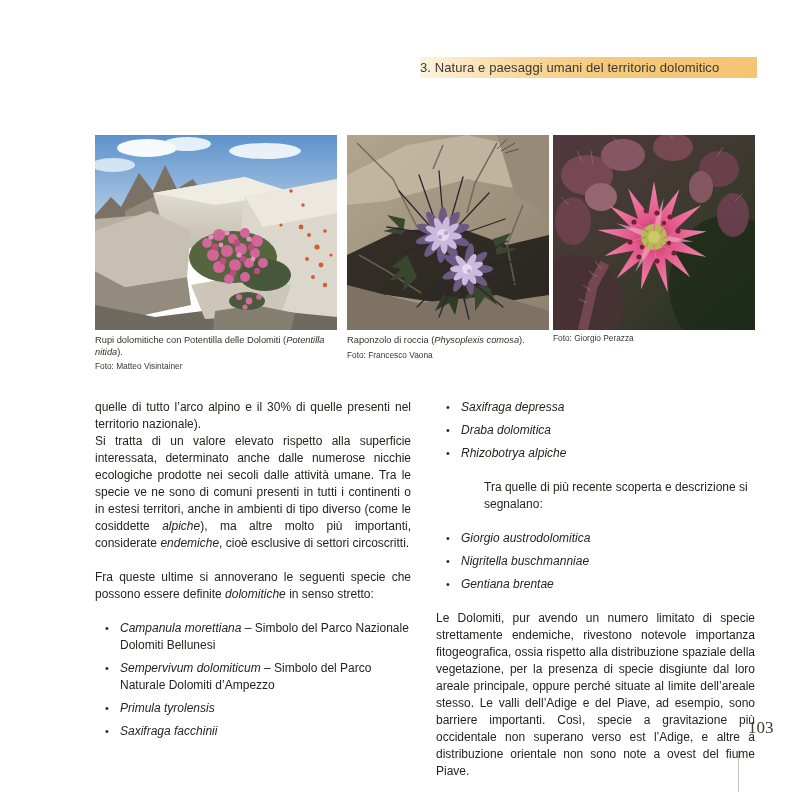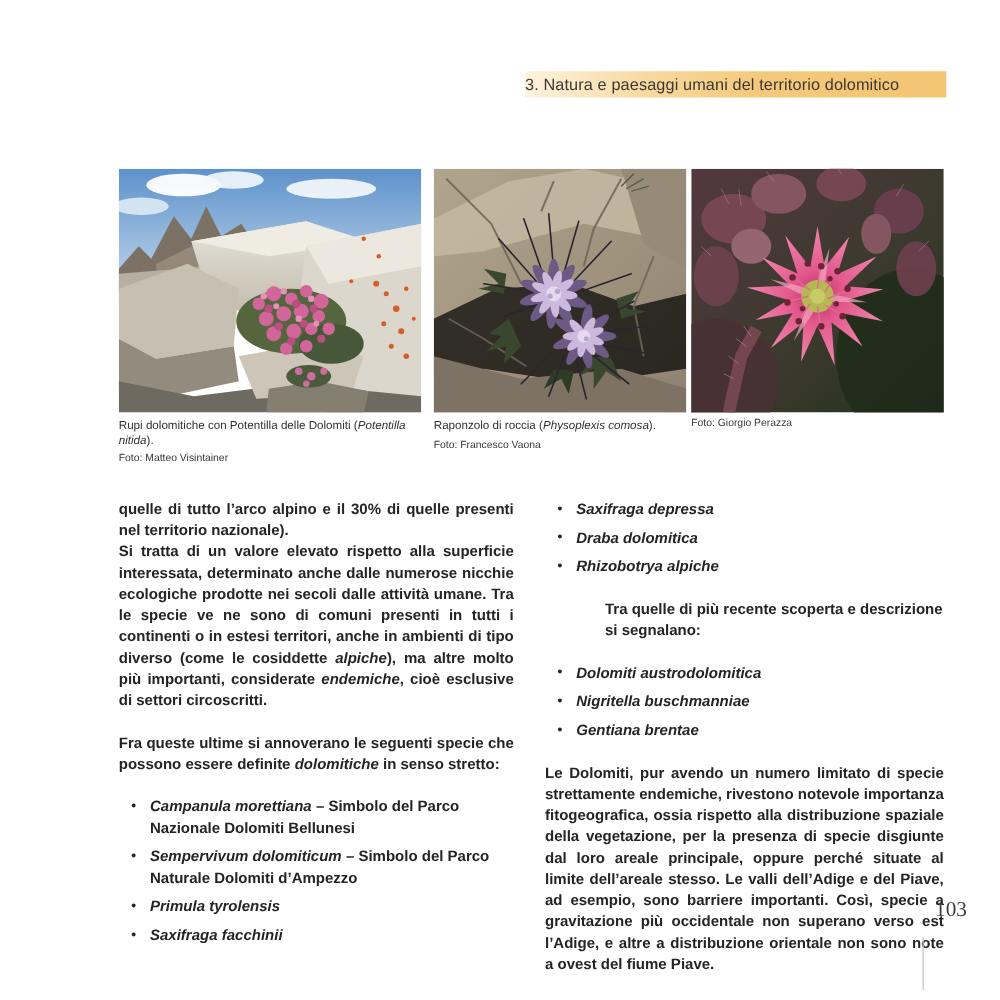--- a/index.html
+++ b/index.html
@@ -20,21 +20,21 @@
   .figure { position:absolute; top:135px; }
   .fig-1 { left:95px;  width:242px; }
   .fig-2 { left:347px; width:202px; }
   .fig-3 { left:553px; width:202px; }
   .photo { width:100%; height:195px; display:block; }
   .caption { margin-top:5px; font-size:9.3px; line-height:11.5px; color:#33302d; }
   .caption i { font-style:italic; }
   .credit { margin-top:3px; font-size:8.3px; color:#3a3734; }
 
   
-  .col { position:absolute; top:399px;font-weight:bold; }
+  .col { position:absolute; top:399px; }
   .col-left  { left:95px;  width:316px; }
   .col-right { left:436px; width:319px; }
   .col p { margin:0; font-size:12px; line-height:17px; text-align:justify; }
   .col p.no-justify { text-align:left;margin-left:48px; }
   .gap  { height:17px; }
   .gap-s{ height:11px; }
   ul.bullets { list-style:none; margin:0; padding:0; }
   ul.bullets li { display:flex; font-size:12px; line-height:17px; margin-bottom:6px; padding-left:10px; }
   ul.bullets .dot { flex:0 0 15px; font-size:11px; }
   ul.bullets i { font-style:italic; }
@@ -407,21 +407,21 @@
           <span class="dot">•</span>
           <span><i>Rhizobotrya alpiche</i></span>
         </li>
     </ul>
     <div class="gap-s"></div>
     <p class="no-justify">Tra quelle di più recente scoperta e descrizione si segnalano:</p>
     <div class="gap"></div>
     <ul class="bullets">
       <li>
           <span class="dot">•</span>
-          <span><i>Dolomiti austrodolomitica</i></span>
+          <span><i>Giorgio austrodolomitica</i></span>
         </li>
       <li>
           <span class="dot">•</span>
           <span><i>Nigritella buschmanniae</i></span>
         </li>
       <li>
           <span class="dot">•</span>
           <span><i>Gentiana brentae</i></span>
         </li>
     </ul>

